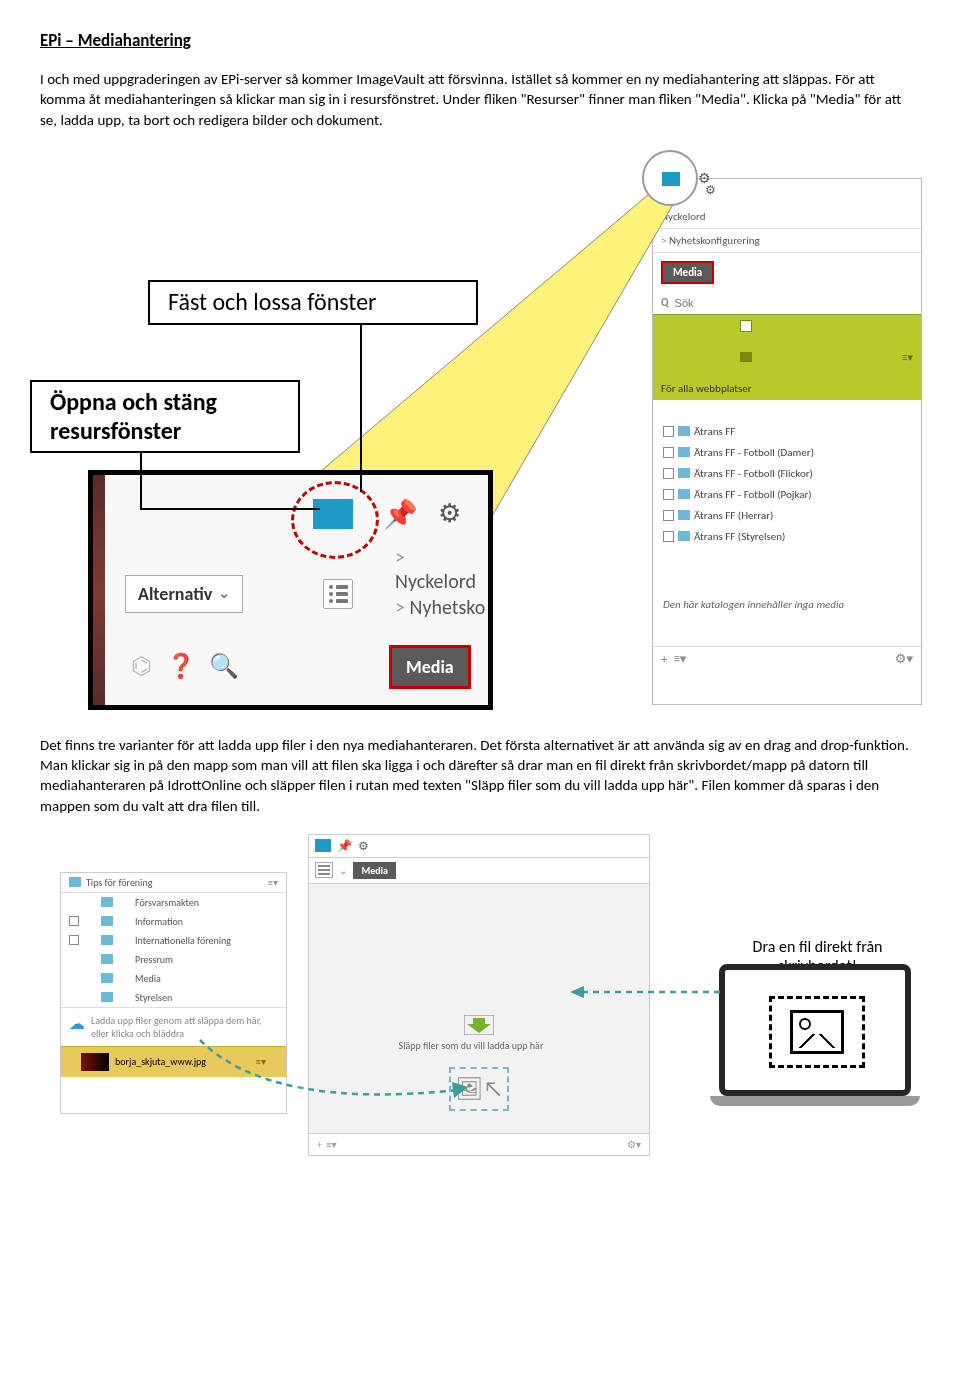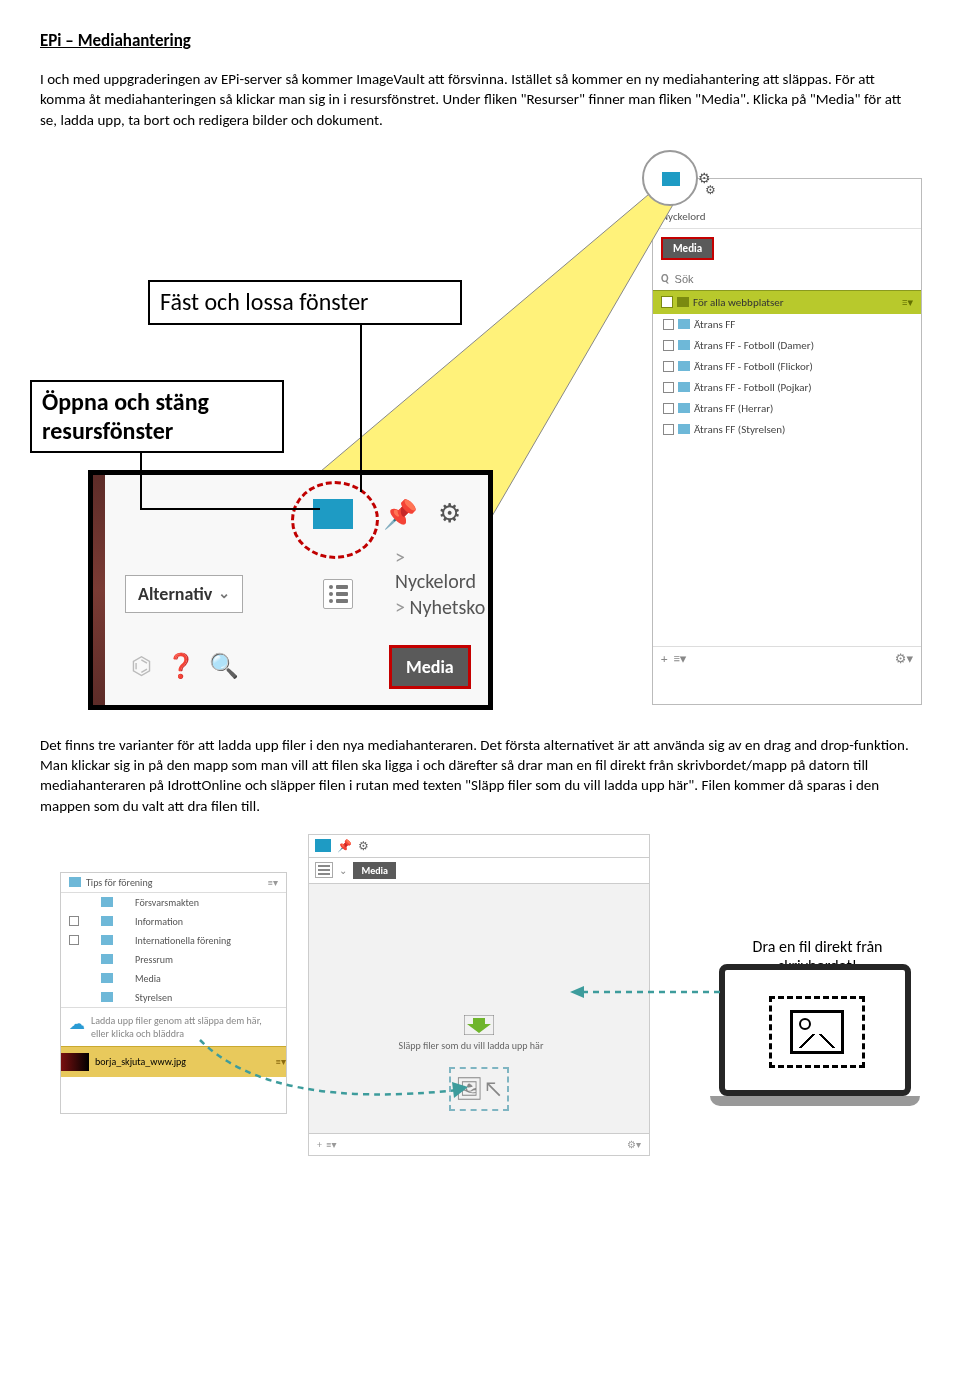--- a/index.html
+++ b/index.html
@@ -66,23 +66,23 @@
     border:2px solid #c40000; font-weight:bold; font-size:11px;
   }
   .search-row { padding:4px 8px; display:flex; align-items:center; gap:4px; color:#888;}
   .search-row input {
     border:none; font-size:11px; width:70px; background:transparent;
   }
   .olive-bar {
     background:#b8c92c; padding:5px 8px; font-size:11px; color:#333;
     border-top:1px solid #8a9a1f; display:flex; align-items:center; justify-content:space-between;
   }
-  .olive-bar .left { display:flex; align-items:center; gap:4px;}
+  .olive-bar .left { display:flex; align-items:flex-end; gap:20px;flex-direction:column;}
   .olive-bar .sq { width:10px; height:10px; background:#fff; border:1px solid #7a8a10;}
-  .tree { padding:0 10px;}
+  .tree { padding:21px 10px;}
   .tree-item {
     padding:4px 0; font-size:11px; color:#444; display:flex; align-items:center; gap:4px;
   }
   .ti-box { width:9px; height:9px; border:1px solid #888; display:inline-block;}
   .ti-folder { width:12px; height:10px; background:#6eb8d8; display:inline-block;}
   .rp-empty { padding:30px 10px 0 10px; font-style:italic; color:#666; font-size:11px;}
   .rp-footer1 {
     position:absolute; bottom:34px; left:0; right:0;
     border-top:1px solid #ddd; padding:4px 8px;
     display:flex; justify-content:space-between; color:#888; font-size:13px;
@@ -159,21 +159,21 @@
     font-weight:bold; font-size:18px; border:3px solid #c40000;
   }
   .zoom-bottom-icons {
     position:absolute; top:176px; left:38px;
     display:flex; gap:14px; font-size:24px; color:#bbb;
   }
 
   
   .anno {
     position:absolute; background:#fff; border:2px solid #000;
-    padding:6px 10px; font-size:24px; line-height:1.2;
+    padding:6px 18px; font-size:24px; line-height:1.2;
     z-index:6;
   }
   .anno-pin { top:130px; left:108px; width:290px;}
   .anno-open { top:230px; left:-10px; width:230px;font-weight:bold;}
   .anno-line { position:absolute; background:#000; z-index:5;}
 
   
   .fig2 {
     position: relative;
     width: 880px;
@@ -192,21 +192,21 @@
   }
   .p2-item.top { border-bottom:1px solid #ddd; justify-content:space-between;}
   .p2-item .fld { width:12px; height:10px; background:#6eb8d8;}
   .p2-item .bx { width:8px; height:8px; border:1px solid #888;}
   .p2-upload {
     display:flex; gap:6px; padding:6px 8px; border-top:1px solid #ddd; color:#888;
     align-items:flex-start;
   }
   .p2-upload .cloud { font-size:16px; color:#2a9bd4;}
   .p2-yellow {
-    background:#e8c95c; padding:6px 0; display:flex; justify-content:space-between; align-items:center;
+    background:#e8c95c; padding:6px 20px; display:flex; justify-content:space-between; align-items:center;
     border-top:1px solid #c9a930;
   }
   .p2-yellow .thumb {
     width:28px; height:18px;
     background:linear-gradient(90deg,#7a1010,#000);
     display:inline-block; margin-right:6px;
   }
 
   .p2-mid {
     position:absolute; top:2px; left:268px;
@@ -315,20 +315,21 @@
 
   <div class="top-circle">
     <div class="inner"></div>
     <div class="gear">⚙</div>
   </div>
 
   <div class="right-panel">
     <div class="top-gear">⚙</div>
     <div style="height:26px;"></div>
     <div class="rp-row rp-nyckel">Nyckelord</div>
+    <div class="rp-row rp-nyhetskonf">Nyhetskonfigurering</div>
     <div style="padding:2px 0;">
       <span class="media-box">Media</span>
     </div>
     <div class="search-row">
       <span style="font-weight:bold;">Q</span>
       <input placeholder="Sök" style="">
     </div>
     <div class="olive-bar">
       <span class="left">
           <span class="sq"></span>
@@ -362,20 +363,21 @@
           <span class="ti-box"></span>
           <span class="ti-folder"></span>
           <span>Ätrans FF (Herrar)</span>
         </div>
       <div class="tree-item">
           <span class="ti-box"></span>
           <span class="ti-folder"></span>
           <span>Ätrans FF (Styrelsen)</span>
         </div>
     </div>
+    <div class="rp-empty">Den här katalogen innehåller inga media</div>
     <div class="rp-footer1">
       <span><span>+</span>&nbsp;&nbsp;<span>≡▾</span></span>
       <span>⚙▾</span>
     </div>
   </div>
 
   <div class="zoom-box">
     <div class="zoom-inner">
       <div class="zoom-strip-left"></div>
       <div class="zoom-folder-icon"></div>

